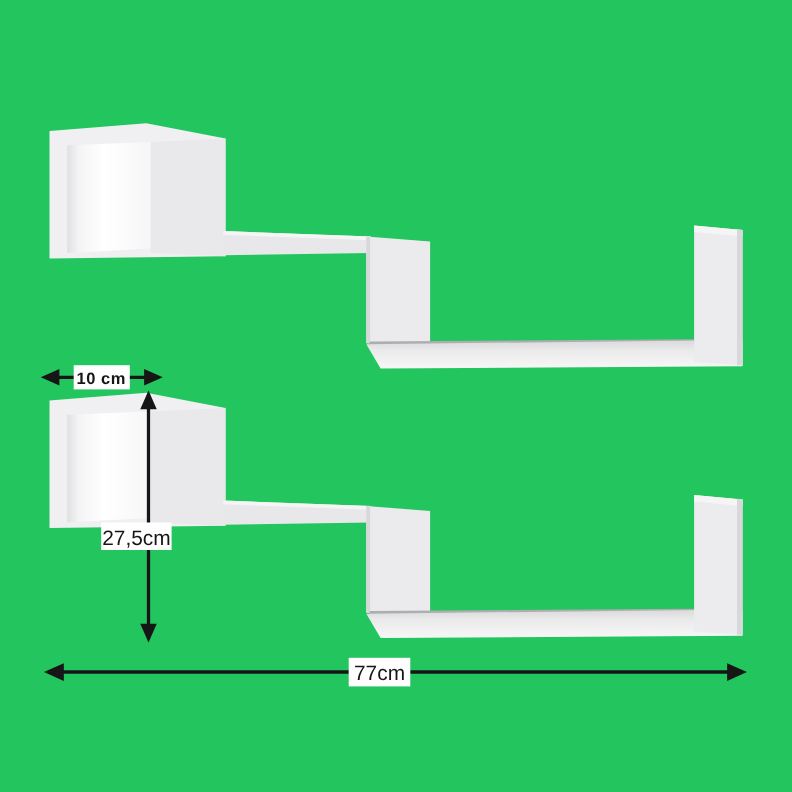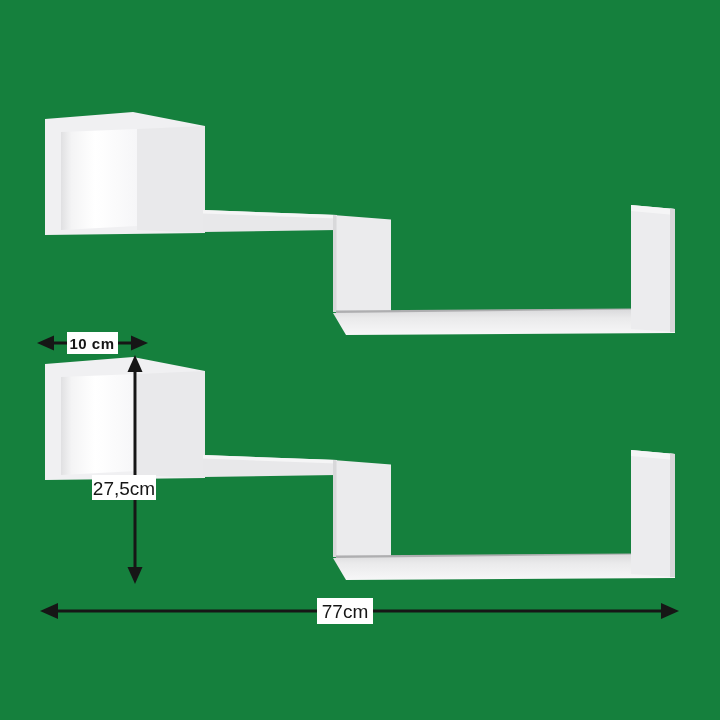--- a/index.html
+++ b/index.html
@@ -4,21 +4,21 @@
 <style>
   html, body {
     margin: 0;
     padding: 0;
     background: #ffffff;
   }
   .stage {
     position: relative;
     width: 720px;
     height: 720px;
-    background: #15803d;
+    background: #22c55e;
     overflow: hidden;
     font-family: "Liberation Sans", sans-serif;
   }
   svg { display: block; }
   .dim-label {
     fill: #161616;
     font-family: "Liberation Sans", sans-serif;
   }
   .dim-label.small {
     font-size: 15px;

